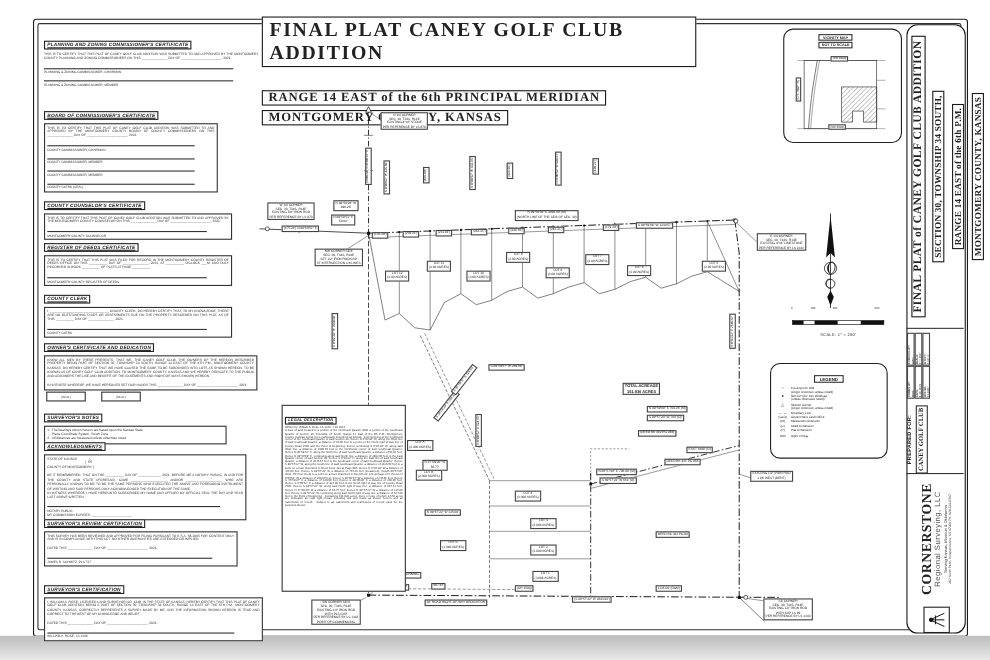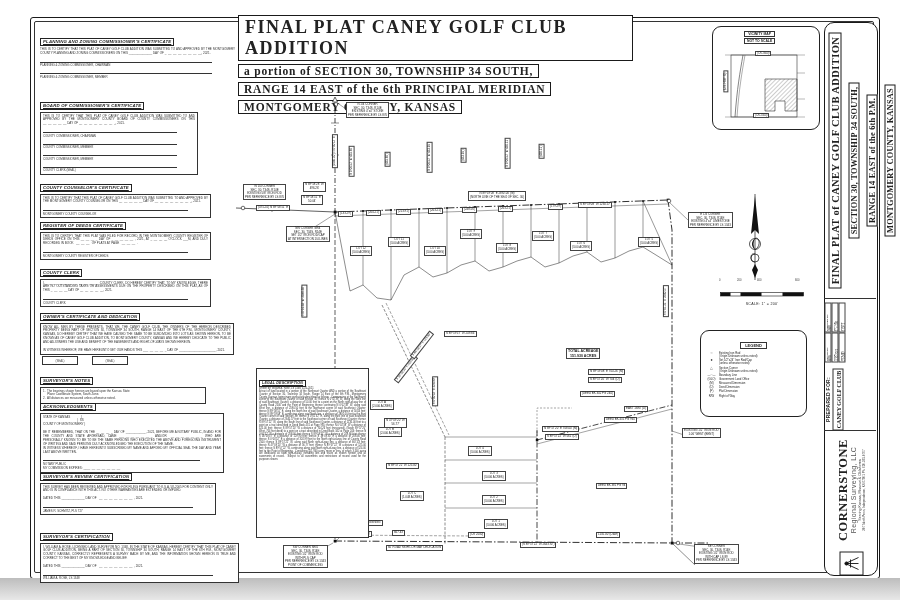--- a/index.html
+++ b/index.html
@@ -96,21 +96,21 @@
 </head>
 <body>
 
 <div class="abs" id="sheet">
   <div class="abs" id="sheet-inner"></div>
 </div>
 <div class="abs" id="bottom-strip"></div>
 
 <div class="abs" id="titleblockc">
   <span class="t-line" id="t1">FINAL  PLAT  CANEY  GOLF  CLUB  ADDITION</span><br>
-  <span class="t-line t-sub">a  portion  of  SECTION  30,  TOWNSHIP  34  SOUTH,</span><br>
+  <br>
   <span class="t-line t-sub">RANGE  14  EAST  of  the  6th  PRINCIPAL  MERIDIAN</span><br>
   <span class="t-line t-sub">MONTGOMERY  COUNTY,  KANSAS</span>
 </div>
 
 <div class="abs cert" style="top:29px;">
   <span class="h">PLANNING AND ZONING COMMISSIONER'S CERTIFICATE</span>
   <div class="b" style="margin-top:1px;">THIS IS TO CERTIFY THAT THIS PLAT OF CANEY GOLF CLUB ADDITION WAS SUBMITTED TO AND APPROVED BY THE MONTGOMERY COUNTY PLANNING AND ZONING COMMISSIONERS ON THIS ______________ DAY OF ______________________, 2021.</div>
   <div class="sig">PLANNING &amp; ZONING COMMISSIONER, CHAIRMAN</div>
   <div class="sig">PLANNING &amp; ZONING COMMISSIONER, MEMBER</div>
 </div>

